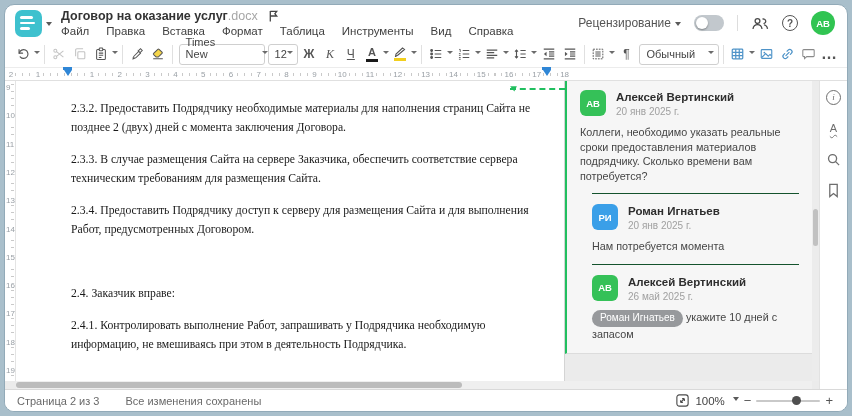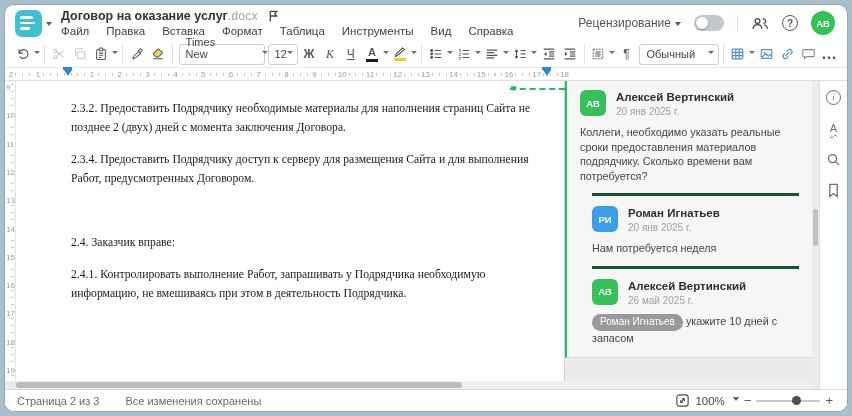--- a/index.html
+++ b/index.html
@@ -82,21 +82,21 @@
   .para.gap { margin-top:45px; }
   .para .u { }
   .anchor-line { position:absolute; top:7px; left:505px; width:55px; border-top:2px dashed #21bf5f; }
   .anchor-line::before { content:''; position:absolute; left:-3px; top:-6px;
           border:3px solid transparent; border-right:6px solid #21bf5f; transform:rotate(25deg); }
   
   .comments-panel { position:absolute; left:560px; top:0; bottom:8px; width:247px; background:#ebebeb; }
   .thread-card { background:#f6f6f6; border-left:2px solid #21bf5f; border-bottom:1px solid #dcdcdc;
                  padding:9px 13px 11px 13px; }
   .comment { cursor:pointer; }
-  .comment.reply { margin-left:12px; border-top:3px solid #14532d; margin-top:10px; padding-top:10px; }
+  .comment.reply { margin-left:12px; border-top:1px solid #14532d; margin-top:10px; padding-top:10px; }
   .c-head { display:flex; align-items:flex-start; gap:10px; }
   .av { width:26px; height:26px; border-radius:6px; color:#fff; font-size:9.5px; font-weight:bold;
         display:flex; align-items:center; justify-content:center; position:relative; flex:0 0 auto; }
   .av::after { content:''; position:absolute; left:3px; bottom:-4px;
                border:4px solid transparent; border-left-width:3px; border-right-width:5px; }
   .av.green { background:#35c158; } .av.green::after { border-top-color:#35c158; }
   .av.blue { background:#3a9fe8; } .av.blue::after { border-top-color:#3a9fe8; }
   .c-meta { padding-top:1px; }
   .c-name { font-size:11.5px; font-weight:bold; color:#2e2e2e; }
   .c-date { font-size:10px; color:#a0a0a0; margin-top:3px; }
@@ -396,20 +396,21 @@
         <span class="vnum" style="top: 200.1px;">16</span>
         <span class="vnum" style="top: 228.4px;">17</span>
         <span class="vnum" style="top: 256.7px;">18</span>
         <span class="vnum" style="top: 285px;">19</span>
       </div>
 
     <div class="page">
       <div class="doc-text">
         <div id="paragraphs">
             <p class="para">2.3.2. Предоставить Подрядчику необходимые материалы для наполнения страниц Сайта не <span class="u">позднее</span> 2 (двух) дней с момента заключения Договора.</p>
+            <p class="para">2.3.3. В случае размещения Сайта на сервере Заказчика, обеспечить соответствие сервера техническим требованиям для размещения Сайта.</p>
             <p class="para">2.3.4. Предоставить Подрядчику доступ к серверу для размещения Сайта и для выполнения Работ, предусмотренных Договором.</p>
             <p class="para gap">2.4. Заказчик вправе:</p>
             <p class="para">2.4.1. Контролировать выполнение Работ, запрашивать у Подрядчика необходимую информацию, не вмешиваясь при этом в деятельность Подрядчика.</p>
           </div>
 
       </div>
     </div>
 
     <div class="anchor-line"></div>
 
@@ -426,21 +427,21 @@
             <div class="c-body">Коллеги, необходимо указать реальные сроки предоставления материалов подрядчику. Сколько времени вам потребуется?</div>
           </div>
           <div class="comment reply">
             <div class="c-head">
               <div class="av blue">РИ</div>
               <div class="c-meta">
                 <div class="c-name">Роман Игнатьев</div>
                 <div class="c-date">20 янв 2025 г.</div>
               </div>
             </div>
-            <div class="c-body">Нам потребуется неделя</div>
+            <div class="c-body">Нам потребуется момента</div>
           </div>
           <div class="comment reply">
             <div class="c-head">
               <div class="av green">АВ</div>
               <div class="c-meta">
                 <div class="c-name">Алексей Вертинский</div>
                 <div class="c-date">26 май 2025 г.</div>
               </div>
             </div>
             <div class="c-body"><span class="pill">Роман Игнатьев</span> укажите 10 дней с запасом</div>

